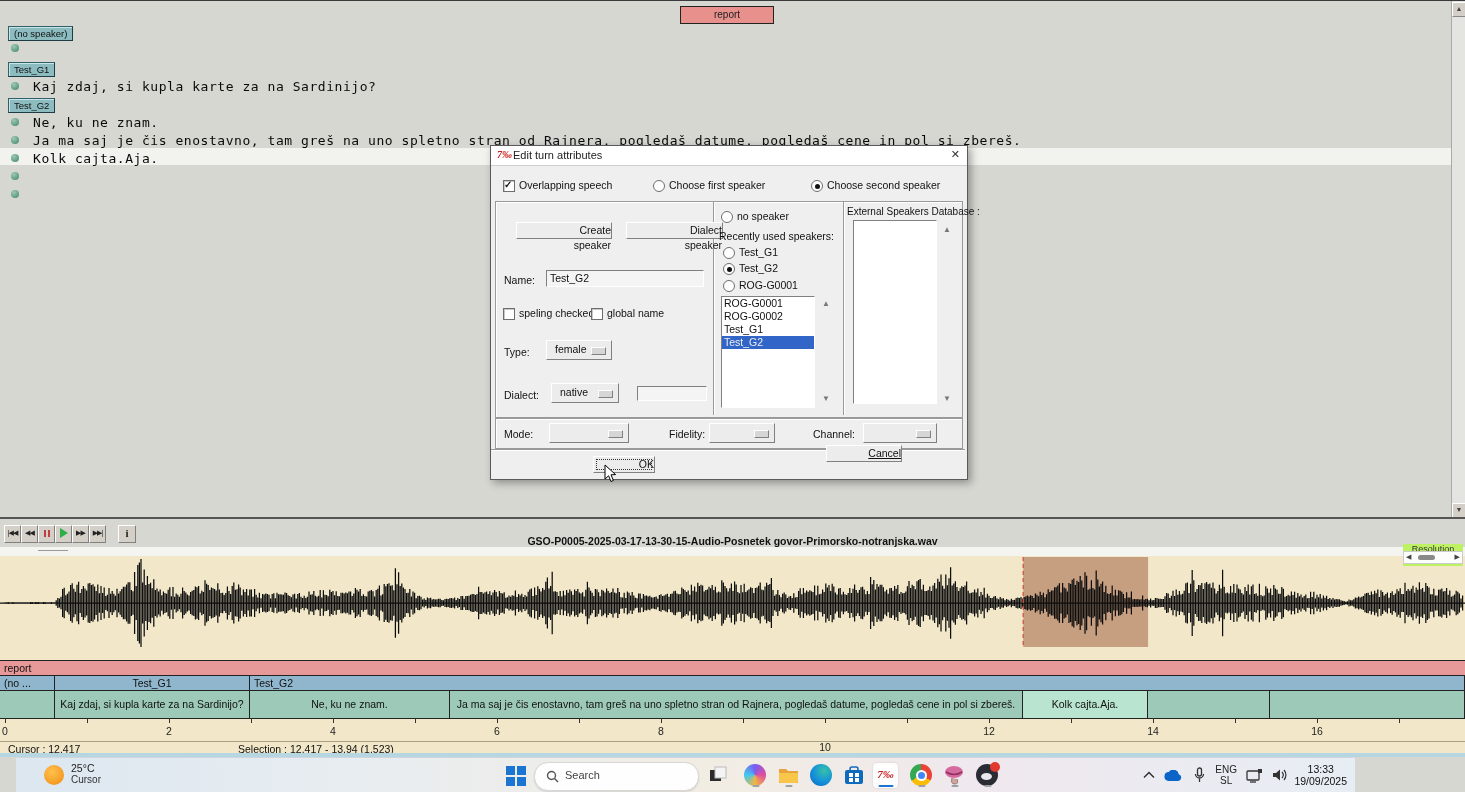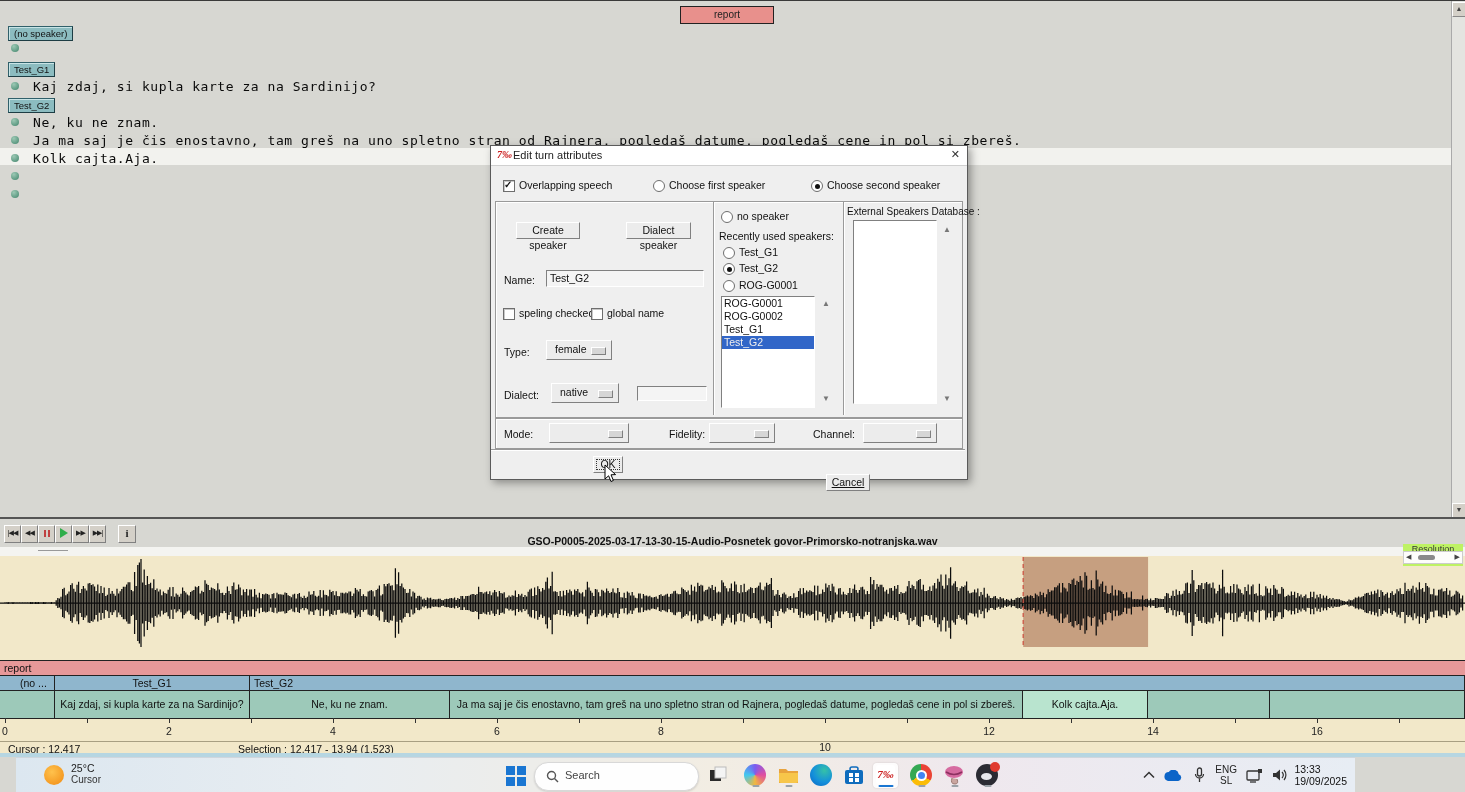--- a/index.html
+++ b/index.html
@@ -19,21 +19,21 @@
   #dlg{position:absolute;left:490px;top:145px;width:476px;height:333px;background:#efefef;border:1px solid #5a5a5a;box-shadow:3px 3px 8px rgba(0,0,0,.35);z-index:50;}
   #dlgTitle{position:absolute;left:0;top:0;width:100%;height:19px;background:#fff;border-bottom:1px solid #d0d0d0;}
   #dlgTitle .ttl{position:absolute;left:22px;top:3px;font-size:11px;color:#222;}
   #dlgIcon{position:absolute;left:6px;top:3px;font-family:"Liberation Serif",serif;font-style:italic;font-weight:bold;font-size:10px;color:#cc2222;}
   #dlgClose{position:absolute;right:7px;top:2px;font-size:11px;color:#333;cursor:default;}
   .chk{position:absolute;width:10px;height:10px;background:#fff;border:1px solid #6e6e6e;box-shadow:inset 1px 1px 0 #c8c8c8;}
   .chk.on::after{content:"✓";position:absolute;left:0px;top:-2px;font-size:10px;font-weight:bold;color:#111;}
   .rad{position:absolute;width:10px;height:10px;border-radius:50%;background:#fff;border:1px solid #6e6e6e;}
   .rad.on::after{content:"";position:absolute;left:2.5px;top:2.5px;width:5px;height:5px;border-radius:50%;background:#111;}
   .dlab{position:absolute;font-size:10.5px;color:#111;white-space:nowrap;}
-  .dbtn{position:absolute;background:#ececec;border:1px solid #808080;border-top-color:#fff;border-left-color:#fff;font-size:10.5px;text-align:center;color:#111;}
+  .dbtn{position:absolute;background:#ececec;border:1px solid #808080;border-top-color:#fff;border-left-color:#fff;font-size:10.5px;text-align:right;color:#111;padding-left:32px;}
   .groupbox{position:absolute;border:1px solid #9a9a9a;box-shadow:inset 1px 1px 0 #fff;}
   .vdiv{position:absolute;width:1px;background:#9a9a9a;box-shadow:1px 0 0 #fff;}
   .field{position:absolute;background:#f4f4f4;border:1px solid #808080;border-bottom-color:#fff;border-right-color:#fff;font-size:10.5px;color:#111;padding:1px 3px;}
   .ddown{position:absolute;background:#ececec;border:1px solid #808080;border-top-color:#fff;border-left-color:#fff;font-size:10.5px;color:#111;}
   .ddown .dtxt{position:absolute;left:8px;top:2px;}
   .ddown .ddbar{position:absolute;right:5px;top:6px;width:13px;height:6px;background:#d6d6d6;border:1px solid #808080;border-top-color:#fff;border-left-color:#fff;}
   #spkList{position:absolute;background:#fff;border:1px solid #808080;border-bottom-color:#fff;border-right-color:#fff;overflow:hidden;}
   .litem{font-size:10.5px;height:13px;line-height:13px;padding:0 2px;color:#111;white-space:nowrap;}
   .litem.sel{background:#3166c8;color:#eee;}
   .scArrow{position:absolute;font-size:8px;color:#777;}
@@ -68,21 +68,21 @@
   .tkicon{position:absolute;top:5px;width:25px;height:25px;}
   .runDash{position:absolute;bottom:1px;left:50%;transform:translateX(-50%);width:7px;height:2.5px;border-radius:2px;background:#9aa2a8;}
   #searchPill{position:absolute;left:518px;top:4px;width:163px;height:27px;border-radius:14px;background:#fefefe;border:1px solid #d8d8d8;box-shadow:0 1px 2px rgba(0,0,0,.12);}
   #searchPill span{position:absolute;left:30px;top:6px;font-size:11px;color:#444;}
   #weather{position:absolute;left:28px;top:4px;}
   #weather .sun{position:absolute;left:0;top:3px;width:20px;height:20px;border-radius:50%;background:radial-gradient(circle at 40% 35%,#ffc24d,#f08a12);}
   #weather .wt{position:absolute;left:27px;top:0;font-size:10.5px;color:#222;white-space:nowrap;}
   #weather .wc{position:absolute;left:27px;top:12px;font-size:10px;color:#333;white-space:nowrap;}
   #tray{position:absolute;right:0;top:0;height:35px;}
   .trayTxt{font-size:10px;color:#222;text-align:center;line-height:11px;margin-left:36px;}
-  #clock{position:absolute;right:8px;top:5px;text-align:left;font-size:10.5px;color:#111;line-height:12px;}
+  #clock{position:absolute;right:8px;top:5px;text-align:center;font-size:10.5px;color:#111;line-height:12px;}
   
   #tkTranscriber{background:rgba(255,255,255,.85);border-radius:4px;box-shadow:0 0 2px rgba(0,0,0,.15);}
   #tkTranscriber .logo{position:absolute;left:3px;top:2px;width:19px;height:19px;background:#fff;border-radius:3px;font-family:"Liberation Serif",serif;font-style:italic;font-weight:bold;font-size:11px;color:#cc2222;text-align:center;line-height:19px;}
   #tkTranscriber .runDash{width:15px;background:#1a76d2;}
 </style>
 </head>
 <body>
 
 <div id="screen">
 
@@ -188,21 +188,21 @@
     <div class="ddown" style="left:218px;top:277px;width:64px;height:18px;">
         <span class="ddbar"></span>
       </div>
     <div class="dlab" style="left:322px;top:282px;">Channel:</div>
     <div class="ddown" style="left:372px;top:277px;width:72px;height:18px;">
         <span class="ddbar"></span>
       </div>
 
     <div id="btnStrip"></div>
     <div class="dbtn" id="okBtn" style="left:102px;top:310px;width:28px;height:15px;line-height:15px;">OK</div>
-    <div class="dbtn" id="cancelBtn" style="left:335px;top:328px;width:42px;height:15px;line-height:15px;">Cancel</div>
+    <div class="dbtn" id="cancelBtn" style="left:335px;top:299px;width:42px;height:15px;line-height:15px;">Cancel</div>
   </div>
 
   <svg class="abs" style="left:604px;top:464px;z-index:60;" width="14" height="20" viewBox="0 0 14 20">
     <polygon points="1,1 1,15 4.6,11.8 7,17.5 9.4,16.4 7,10.8 11.6,10.6" fill="#fff" stroke="#000" stroke-width="1"></polygon>
   </svg>
 
   <div id="transport">
     <div class="tbtn" style="left:4px;">|◀◀</div>
     <div class="tbtn" style="left:21px;">◀◀</div>
     <div class="tbtn" style="left:38px;"><span class="pbar"></span><span class="pbar"></span></div>
@@ -231,21 +231,21 @@
         <rect x="1023.194" y="1" width="124.88599999999997" height="90" fill="#c69f80"></rect>
         <path d="M0 47 L1465 47 M5.0 46.2 L5.0 47.8 M6.6 46.2 L6.6 47.8 M8.2 46.1 L8.2 47.9 M9.8 46.2 L9.8 47.8 M11.4 46.2 L11.4 47.8 M13.0 46.0 L13.0 48.0 M14.6 46.2 L14.6 47.8 M16.2 46.2 L16.2 47.8 M17.8 46.2 L17.8 47.8 M19.4 46.2 L19.4 47.8 M21.0 46.2 L21.0 47.8 M22.6 46.2 L22.6 47.8 M24.2 46.2 L24.2 47.8 M25.8 46.2 L25.8 47.8 M27.4 46.2 L27.4 47.8 M29.0 46.2 L29.0 47.8 M30.6 46.1 L30.6 47.9 M32.2 46.0 L32.2 48.0 M33.8 46.2 L33.8 47.8 M35.4 46.1 L35.4 47.9 M37.0 46.0 L37.0 48.0 M38.6 46.0 L38.6 48.0 M40.2 46.2 L40.2 47.8 M41.8 46.2 L41.8 47.8 M43.4 46.1 L43.4 47.9 M45.0 46.1 L45.0 47.9 M46.6 46.2 L46.6 47.8 M48.2 46.2 L48.2 47.8 M49.8 46.2 L49.8 47.8 M51.4 46.0 L51.4 48.0 M53.0 46.2 L53.0 47.8 M54.6 46.2 L54.6 47.8 M56.2 44.2 L56.2 49.8 M57.8 42.1 L57.8 51.9 M59.4 42.5 L59.4 51.5 M61.0 40.8 L61.0 53.2 M62.6 33.0 L62.6 61.0 M64.2 31.8 L64.2 62.2 M65.8 39.3 L65.8 54.7 M67.4 37.8 L67.4 56.2 M69.0 35.5 L69.0 58.5 M70.6 28.9 L70.6 65.1 M72.2 27.2 L72.2 66.8 M73.8 32.7 L73.8 61.3 M75.4 35.8 L75.4 58.2 M77.0 28.8 L77.0 65.2 M78.6 25.8 L78.6 68.2 M80.2 37.1 L80.2 56.9 M81.8 32.9 L81.8 61.1 M83.4 30.1 L83.4 63.9 M85.0 32.4 L85.0 61.6 M86.6 34.6 L86.6 59.4 M88.2 27.5 L88.2 66.5 M89.8 27.0 L89.8 67.0 M91.4 29.1 L91.4 64.9 M93.0 28.3 L93.0 65.7 M94.6 30.4 L94.6 63.6 M96.2 35.1 L96.2 58.9 M97.8 28.6 L97.8 65.4 M99.4 37.2 L99.4 56.8 M101.0 30.0 L101.0 64.0 M102.6 37.1 L102.6 56.9 M104.2 31.6 L104.2 62.4 M105.8 39.9 L105.8 54.1 M107.4 38.7 L107.4 55.3 M109.0 31.9 L109.0 62.1 M110.6 37.8 L110.6 56.2 M112.2 34.9 L112.2 59.1 M113.8 37.8 L113.8 56.2 M115.4 39.8 L115.4 54.2 M117.0 32.7 L117.0 61.3 M118.6 37.4 L118.6 56.6 M120.2 35.3 L120.2 58.7 M121.8 33.0 L121.8 61.0 M123.4 30.8 L123.4 63.2 M125.0 30.8 L125.0 63.2 M126.6 28.5 L126.6 65.5 M128.2 26.3 L128.2 67.7 M129.8 26.2 L129.8 67.8 M131.4 33.9 L131.4 60.1 M133.0 35.2 L133.0 58.8 M134.6 16.1 L134.6 77.9 M136.2 30.1 L136.2 63.9 M137.8 9.1 L137.8 84.9 M139.4 6.6 L139.4 87.4 M141.0 3.0 L141.0 91.0 M142.6 26.4 L142.6 67.6 M144.2 13.4 L144.2 80.6 M145.8 29.0 L145.8 65.0 M147.4 19.9 L147.4 74.1 M149.0 27.9 L149.0 66.1 M150.6 26.7 L150.6 67.3 M152.2 32.3 L152.2 61.7 M153.8 23.2 L153.8 70.8 M155.4 34.0 L155.4 60.0 M157.0 32.6 L157.0 61.4 M158.6 35.4 L158.6 58.6 M160.2 33.4 L160.2 60.6 M161.8 39.3 L161.8 54.7 M163.4 35.4 L163.4 58.6 M165.0 36.9 L165.0 57.1 M166.6 37.8 L166.6 56.2 M168.2 33.8 L168.2 60.2 M169.8 31.3 L169.8 62.7 M171.4 40.2 L171.4 53.8 M173.0 30.9 L173.0 63.1 M174.6 40.8 L174.6 53.2 M176.2 37.5 L176.2 56.5 M177.8 38.7 L177.8 55.3 M179.4 40.8 L179.4 53.2 M181.0 37.8 L181.0 56.2 M182.6 31.5 L182.6 62.5 M184.2 35.0 L184.2 59.0 M185.8 36.5 L185.8 57.5 M187.4 38.4 L187.4 55.6 M189.0 39.4 L189.0 54.6 M190.6 36.1 L190.6 57.9 M192.2 34.7 L192.2 59.3 M193.8 34.1 L193.8 59.9 M195.4 30.4 L195.4 63.6 M197.0 31.3 L197.0 62.7 M198.6 30.1 L198.6 63.9 M200.2 37.5 L200.2 56.5 M201.8 34.7 L201.8 59.3 M203.4 36.1 L203.4 57.9 M205.0 24.3 L205.0 69.7 M206.6 27.7 L206.6 66.3 M208.2 29.1 L208.2 64.9 M209.8 34.0 L209.8 60.0 M211.4 31.4 L211.4 62.6 M213.0 32.2 L213.0 61.8 M214.6 33.1 L214.6 60.9 M216.2 34.5 L216.2 59.5 M217.8 27.2 L217.8 66.8 M219.4 33.4 L219.4 60.6 M221.0 36.9 L221.0 57.1 M222.6 36.8 L222.6 57.2 M224.2 39.0 L224.2 55.0 M225.8 37.1 L225.8 56.9 M227.4 30.5 L227.4 63.5 M229.0 35.0 L229.0 59.0 M230.6 38.1 L230.6 55.9 M232.2 30.1 L232.2 63.9 M233.8 26.6 L233.8 67.4 M235.4 33.8 L235.4 60.2 M237.0 33.3 L237.0 60.7 M238.6 28.5 L238.6 65.5 M240.2 31.5 L240.2 62.5 M241.8 39.2 L241.8 54.8 M243.4 33.6 L243.4 60.4 M245.0 36.1 L245.0 57.9 M246.6 32.9 L246.6 61.1 M248.2 39.4 L248.2 54.6 M249.8 33.4 L249.8 60.6 M251.4 33.4 L251.4 60.6 M253.0 40.7 L253.0 53.3 M254.6 32.9 L254.6 61.1 M256.2 38.8 L256.2 55.2 M257.8 41.4 L257.8 52.6 M259.4 36.8 L259.4 57.2 M261.0 42.2 L261.0 51.8 M262.6 38.0 L262.6 56.0 M264.2 38.6 L264.2 55.4 M265.8 37.6 L265.8 56.4 M267.4 38.1 L267.4 55.9 M269.0 38.8 L269.0 55.2 M270.6 42.6 L270.6 51.4 M272.2 38.1 L272.2 55.9 M273.8 37.3 L273.8 56.7 M275.4 42.3 L275.4 51.7 M277.0 36.7 L277.0 57.3 M278.6 38.2 L278.6 55.8 M280.2 38.3 L280.2 55.7 M281.8 38.4 L281.8 55.6 M283.4 38.8 L283.4 55.2 M285.0 36.5 L285.0 57.5 M286.6 37.0 L286.6 57.0 M288.2 39.2 L288.2 54.8 M289.8 39.9 L289.8 54.1 M291.4 41.2 L291.4 52.8 M293.0 38.4 L293.0 55.6 M294.6 37.7 L294.6 56.3 M296.2 42.6 L296.2 51.4 M297.8 38.1 L297.8 55.9 M299.4 37.1 L299.4 56.9 M301.0 40.7 L301.0 53.3 M302.6 41.9 L302.6 52.1 M304.2 39.8 L304.2 54.2 M305.8 41.9 L305.8 52.1 M307.4 40.7 L307.4 53.3 M309.0 35.5 L309.0 58.5 M310.6 38.7 L310.6 55.3 M312.2 38.2 L312.2 55.8 M313.8 34.9 L313.8 59.1 M315.4 39.8 L315.4 54.2 M317.0 40.8 L317.0 53.2 M318.6 39.8 L318.6 54.2 M320.2 34.0 L320.2 60.0 M321.8 41.5 L321.8 52.5 M323.4 34.2 L323.4 59.8 M325.0 38.7 L325.0 55.3 M326.6 39.1 L326.6 54.9 M328.2 40.3 L328.2 53.7 M329.8 33.8 L329.8 60.2 M331.4 36.1 L331.4 57.9 M333.0 35.1 L333.0 58.9 M334.6 39.3 L334.6 54.7 M336.2 35.2 L336.2 58.8 M337.8 40.0 L337.8 54.0 M339.4 40.3 L339.4 53.7 M341.0 36.8 L341.0 57.2 M342.6 36.8 L342.6 57.2 M344.2 37.5 L344.2 56.5 M345.8 36.4 L345.8 57.6 M347.4 37.2 L347.4 56.8 M349.0 35.6 L349.0 58.4 M350.6 35.6 L350.6 58.4 M352.2 39.9 L352.2 54.1 M353.8 37.4 L353.8 56.6 M355.4 32.0 L355.4 62.0 M357.0 33.7 L357.0 60.3 M358.6 35.6 L358.6 58.4 M360.2 33.1 L360.2 60.9 M361.8 39.9 L361.8 54.1 M363.4 38.2 L363.4 55.8 M365.0 40.0 L365.0 54.0 M366.6 40.5 L366.6 53.5 M368.2 35.5 L368.2 58.5 M369.8 34.8 L369.8 59.2 M371.4 33.9 L371.4 60.1 M373.0 35.3 L373.0 58.7 M374.6 40.5 L374.6 53.5 M376.2 34.1 L376.2 59.9 M377.8 32.8 L377.8 61.2 M379.4 29.6 L379.4 64.4 M381.0 39.4 L381.0 54.6 M382.6 38.3 L382.6 55.7 M384.2 27.9 L384.2 66.1 M385.8 30.3 L385.8 63.7 M387.4 28.1 L387.4 65.9 M389.0 27.3 L389.0 66.7 M390.6 29.8 L390.6 64.2 M392.2 29.2 L392.2 64.8 M393.8 34.2 L393.8 59.8 M395.4 12.3 L395.4 81.7 M397.0 28.2 L397.0 65.8 M398.6 16.3 L398.6 77.7 M400.2 29.9 L400.2 64.1 M401.8 27.6 L401.8 66.4 M403.4 31.5 L403.4 62.5 M405.0 32.9 L405.0 61.1 M406.6 37.1 L406.6 56.9 M408.2 36.8 L408.2 57.2 M409.8 32.9 L409.8 61.1 M411.4 40.4 L411.4 53.6 M413.0 35.5 L413.0 58.5 M414.6 36.8 L414.6 57.2 M416.2 42.3 L416.2 51.7 M417.8 40.1 L417.8 53.9 M419.4 39.8 L419.4 54.2 M421.0 40.8 L421.0 53.2 M422.6 43.6 L422.6 50.4 M424.2 42.6 L424.2 51.4 M425.8 43.9 L425.8 50.1 M427.4 41.6 L427.4 52.4 M429.0 42.3 L429.0 51.7 M430.6 41.8 L430.6 52.2 M432.2 43.4 L432.2 50.6 M433.8 43.1 L433.8 50.9 M435.4 43.6 L435.4 50.4 M437.0 43.3 L437.0 50.7 M438.6 42.8 L438.6 51.2 M440.2 42.7 L440.2 51.3 M441.8 44.0 L441.8 50.0 M443.4 44.3 L443.4 49.7 M445.0 43.0 L445.0 51.0 M446.6 42.8 L446.6 51.2 M448.2 43.1 L448.2 50.9 M449.8 42.2 L449.8 51.8 M451.4 41.9 L451.4 52.1 M453.0 42.4 L453.0 51.6 M454.6 41.5 L454.6 52.5 M456.2 44.1 L456.2 49.9 M457.8 42.1 L457.8 51.9 M459.4 43.1 L459.4 50.9 M461.0 40.0 L461.0 54.0 M462.6 40.0 L462.6 54.0 M464.2 42.8 L464.2 51.2 M465.8 40.0 L465.8 54.0 M467.4 40.1 L467.4 53.9 M469.0 39.7 L469.0 54.3 M470.6 38.7 L470.6 55.3 M472.2 38.1 L472.2 55.9 M473.8 37.9 L473.8 56.1 M475.4 39.0 L475.4 55.0 M477.0 38.0 L477.0 56.0 M478.6 30.7 L478.6 63.3 M480.2 36.1 L480.2 57.9 M481.8 35.9 L481.8 58.1 M483.4 37.4 L483.4 56.6 M485.0 36.2 L485.0 57.8 M486.6 35.6 L486.6 58.4 M488.2 38.0 L488.2 56.0 M489.8 35.2 L489.8 58.8 M491.4 39.3 L491.4 54.7 M493.0 36.4 L493.0 57.6 M494.6 34.1 L494.6 59.9 M496.2 36.0 L496.2 58.0 M497.8 40.5 L497.8 53.5 M499.4 35.0 L499.4 59.0 M501.0 37.1 L501.0 56.9 M502.6 37.4 L502.6 56.6 M504.2 36.2 L504.2 57.8 M505.8 41.7 L505.8 52.3 M507.4 41.3 L507.4 52.7 M509.0 39.5 L509.0 54.5 M510.6 40.7 L510.6 53.3 M512.2 39.2 L512.2 54.8 M513.8 39.7 L513.8 54.3 M515.4 34.6 L515.4 59.4 M517.0 40.9 L517.0 53.1 M518.6 38.1 L518.6 55.9 M520.2 39.5 L520.2 54.5 M521.8 37.8 L521.8 56.2 M523.4 41.0 L523.4 53.0 M525.0 38.9 L525.0 55.1 M526.6 40.6 L526.6 53.4 M528.2 35.7 L528.2 58.3 M529.8 33.4 L529.8 60.6 M531.4 32.4 L531.4 61.6 M533.0 39.9 L533.0 54.1 M534.6 31.5 L534.6 62.5 M536.2 38.9 L536.2 55.1 M537.8 30.3 L537.8 63.7 M539.4 33.0 L539.4 61.0 M541.0 35.6 L541.0 58.4 M542.6 32.1 L542.6 61.9 M544.2 33.7 L544.2 60.3 M545.8 25.7 L545.8 68.3 M547.4 21.4 L547.4 72.6 M549.0 32.5 L549.0 61.5 M550.6 30.1 L550.6 63.9 M552.2 15.7 L552.2 78.3 M553.8 35.5 L553.8 58.5 M555.4 35.2 L555.4 58.8 M557.0 35.9 L557.0 58.1 M558.6 40.1 L558.6 53.9 M560.2 35.0 L560.2 59.0 M561.8 40.5 L561.8 53.5 M563.4 34.7 L563.4 59.3 M565.0 39.3 L565.0 54.7 M566.6 34.0 L566.6 60.0 M568.2 36.7 L568.2 57.3 M569.8 33.4 L569.8 60.6 M571.4 35.3 L571.4 58.7 M573.0 38.7 L573.0 55.3 M574.6 33.4 L574.6 60.6 M576.2 34.9 L576.2 59.1 M577.8 33.0 L577.8 61.0 M579.4 36.6 L579.4 57.4 M581.0 37.5 L581.0 56.5 M582.6 36.3 L582.6 57.7 M584.2 40.6 L584.2 53.4 M585.8 33.7 L585.8 60.3 M587.4 25.8 L587.4 68.2 M589.0 31.6 L589.0 62.4 M590.6 34.7 L590.6 59.3 M592.2 36.8 L592.2 57.2 M593.8 40.1 L593.8 53.9 M595.4 32.9 L595.4 61.1 M597.0 33.5 L597.0 60.5 M598.6 36.3 L598.6 57.7 M600.2 40.2 L600.2 53.8 M601.8 33.8 L601.8 60.2 M603.4 34.8 L603.4 59.2 M605.0 36.4 L605.0 57.6 M606.6 32.4 L606.6 61.6 M608.2 34.9 L608.2 59.1 M609.8 37.0 L609.8 57.0 M611.4 35.9 L611.4 58.1 M613.0 32.6 L613.0 61.4 M614.6 36.4 L614.6 57.6 M616.2 37.2 L616.2 56.8 M617.8 32.0 L617.8 62.0 M619.4 35.9 L619.4 58.1 M621.0 41.2 L621.0 52.8 M622.6 41.5 L622.6 52.5 M624.2 36.7 L624.2 57.3 M625.8 41.9 L625.8 52.1 M627.4 35.4 L627.4 58.6 M629.0 36.7 L629.0 57.3 M630.6 39.4 L630.6 54.6 M632.2 36.1 L632.2 57.9 M633.8 39.5 L633.8 54.5 M635.4 41.7 L635.4 52.3 M637.0 42.3 L637.0 51.7 M638.6 37.5 L638.6 56.5 M640.2 37.4 L640.2 56.6 M641.8 42.5 L641.8 51.5 M643.4 38.1 L643.4 55.9 M645.0 39.8 L645.0 54.2 M646.6 39.5 L646.6 54.5 M648.2 40.5 L648.2 53.5 M649.8 39.7 L649.8 54.3 M651.4 41.2 L651.4 52.8 M653.0 41.5 L653.0 52.5 M654.6 40.9 L654.6 53.1 M656.2 40.6 L656.2 53.4 M657.8 42.7 L657.8 51.3 M659.4 38.9 L659.4 55.1 M661.0 38.2 L661.0 55.8 M662.6 40.1 L662.6 53.9 M664.2 39.4 L664.2 54.6 M665.8 38.4 L665.8 55.6 M667.4 37.8 L667.4 56.2 M669.0 40.7 L669.0 53.3 M670.6 37.9 L670.6 56.1 M672.2 37.5 L672.2 56.5 M673.8 35.3 L673.8 58.7 M675.4 34.7 L675.4 59.3 M677.0 37.4 L677.0 56.6 M678.6 38.3 L678.6 55.7 M680.2 38.1 L680.2 55.9 M681.8 31.5 L681.8 62.5 M683.4 33.0 L683.4 61.0 M685.0 34.3 L685.0 59.7 M686.6 35.9 L686.6 58.1 M688.2 34.6 L688.2 59.4 M689.8 38.7 L689.8 55.3 M691.4 28.7 L691.4 65.3 M693.0 34.8 L693.0 59.2 M694.6 30.4 L694.6 63.6 M696.2 35.8 L696.2 58.2 M697.8 26.7 L697.8 67.3 M699.4 30.1 L699.4 63.9 M701.0 28.7 L701.0 65.3 M702.6 29.6 L702.6 64.4 M704.2 35.6 L704.2 58.4 M705.8 34.0 L705.8 60.0 M707.4 33.5 L707.4 60.5 M709.0 30.7 L709.0 63.3 M710.6 32.3 L710.6 61.7 M712.2 29.1 L712.2 64.9 M713.8 34.1 L713.8 59.9 M715.4 30.8 L715.4 63.2 M717.0 36.6 L717.0 57.4 M718.6 35.5 L718.6 58.5 M720.2 36.3 L720.2 57.7 M721.8 24.3 L721.8 69.7 M723.4 26.4 L723.4 67.6 M725.0 30.0 L725.0 64.0 M726.6 32.2 L726.6 61.8 M728.2 35.6 L728.2 58.4 M729.8 32.3 L729.8 61.7 M731.4 27.5 L731.4 66.5 M733.0 35.1 L733.0 58.9 M734.6 25.6 L734.6 68.4 M736.2 28.5 L736.2 65.5 M737.8 35.9 L737.8 58.1 M739.4 37.2 L739.4 56.8 M741.0 29.0 L741.0 65.0 M742.6 36.3 L742.6 57.7 M744.2 27.7 L744.2 66.3 M745.8 36.1 L745.8 57.9 M747.4 34.5 L747.4 59.5 M749.0 33.3 L749.0 60.7 M750.6 31.2 L750.6 62.8 M752.2 31.9 L752.2 62.1 M753.8 37.0 L753.8 57.0 M755.4 32.0 L755.4 62.0 M757.0 31.4 L757.0 62.6 M758.6 29.7 L758.6 64.3 M760.2 26.4 L760.2 67.6 M761.8 33.4 L761.8 60.6 M763.4 34.2 L763.4 59.8 M765.0 30.6 L765.0 63.4 M766.6 26.7 L766.6 67.3 M768.2 29.1 L768.2 64.9 M769.8 28.1 L769.8 65.9 M771.4 22.0 L771.4 72.0 M773.0 34.1 L773.0 59.9 M774.6 39.7 L774.6 54.3 M776.2 38.2 L776.2 55.8 M777.8 34.0 L777.8 60.0 M779.4 39.1 L779.4 54.9 M781.0 41.3 L781.0 52.7 M782.6 37.8 L782.6 56.2 M784.2 36.6 L784.2 57.4 M785.8 38.5 L785.8 55.5 M787.4 41.9 L787.4 52.1 M789.0 40.5 L789.0 53.5 M790.6 39.9 L790.6 54.1 M792.2 41.9 L792.2 52.1 M793.8 37.3 L793.8 56.7 M795.4 41.5 L795.4 52.5 M797.0 40.9 L797.0 53.1 M798.6 34.9 L798.6 59.1 M800.2 32.3 L800.2 61.7 M801.8 38.2 L801.8 55.8 M803.4 32.1 L803.4 61.9 M805.0 36.8 L805.0 57.2 M806.6 34.4 L806.6 59.6 M808.2 35.8 L808.2 58.2 M809.8 34.2 L809.8 59.8 M811.4 35.3 L811.4 58.7 M813.0 36.0 L813.0 58.0 M814.6 29.6 L814.6 64.4 M816.2 39.3 L816.2 54.7 M817.8 29.8 L817.8 64.2 M819.4 38.2 L819.4 55.8 M821.0 37.7 L821.0 56.3 M822.6 33.6 L822.6 60.4 M824.2 36.1 L824.2 57.9 M825.8 27.6 L825.8 66.4 M827.4 31.5 L827.4 62.5 M829.0 29.0 L829.0 65.0 M830.6 35.0 L830.6 59.0 M832.2 27.8 L832.2 66.2 M833.8 30.4 L833.8 63.6 M835.4 36.5 L835.4 57.5 M837.0 38.6 L837.0 55.4 M838.6 32.6 L838.6 61.4 M840.2 32.1 L840.2 61.9 M841.8 38.5 L841.8 55.5 M843.4 35.8 L843.4 58.2 M845.0 38.2 L845.0 55.8 M846.6 39.0 L846.6 55.0 M848.2 37.1 L848.2 56.9 M849.8 32.0 L849.8 62.0 M851.4 36.9 L851.4 57.1 M853.0 32.7 L853.0 61.3 M854.6 28.6 L854.6 65.4 M856.2 34.0 L856.2 60.0 M857.8 36.8 L857.8 57.2 M859.4 33.9 L859.4 60.1 M861.0 31.3 L861.0 62.7 M862.6 30.8 L862.6 63.2 M864.2 33.6 L864.2 60.4 M865.8 38.2 L865.8 55.8 M867.4 35.1 L867.4 58.9 M869.0 37.9 L869.0 56.1 M870.6 21.0 L870.6 73.0 M872.2 28.2 L872.2 65.8 M873.8 24.0 L873.8 70.0 M875.4 33.5 L875.4 60.5 M877.0 28.0 L877.0 66.0 M878.6 30.8 L878.6 63.2 M880.2 28.7 L880.2 65.3 M881.8 28.7 L881.8 65.3 M883.4 31.2 L883.4 62.8 M885.0 35.5 L885.0 58.5 M886.6 33.8 L886.6 60.2 M888.2 37.7 L888.2 56.3 M889.8 32.3 L889.8 61.7 M891.4 32.1 L891.4 61.9 M893.0 34.7 L893.0 59.3 M894.6 30.0 L894.6 64.0 M896.2 32.7 L896.2 61.3 M897.8 28.9 L897.8 65.1 M899.4 37.9 L899.4 56.1 M901.0 35.9 L901.0 58.1 M902.6 37.2 L902.6 56.8 M904.2 36.9 L904.2 57.1 M905.8 35.4 L905.8 58.6 M907.4 30.2 L907.4 63.8 M909.0 25.1 L909.0 68.9 M910.6 31.9 L910.6 62.1 M912.2 28.7 L912.2 65.3 M913.8 30.1 L913.8 63.9 M915.4 33.2 L915.4 60.8 M917.0 25.2 L917.0 68.8 M918.6 23.9 L918.6 70.1 M920.2 22.9 L920.2 71.1 M921.8 33.6 L921.8 60.4 M923.4 28.7 L923.4 65.3 M925.0 35.1 L925.0 58.9 M926.6 35.1 L926.6 58.9 M928.2 34.0 L928.2 60.0 M929.8 30.6 L929.8 63.4 M931.4 34.9 L931.4 59.1 M933.0 29.4 L933.0 64.6 M934.6 26.9 L934.6 67.1 M936.2 32.4 L936.2 61.6 M937.8 22.7 L937.8 71.3 M939.4 25.7 L939.4 68.3 M941.0 18.6 L941.0 75.4 M942.6 29.7 L942.6 64.3 M944.2 32.8 L944.2 61.2 M945.8 18.5 L945.8 75.5 M947.4 29.3 L947.4 64.7 M949.0 22.2 L949.0 71.8 M950.6 11.2 L950.6 82.8 M952.2 29.6 L952.2 64.4 M953.8 27.5 L953.8 66.5 M955.4 25.2 L955.4 68.8 M957.0 31.1 L957.0 62.9 M958.6 34.9 L958.6 59.1 M960.2 32.3 L960.2 61.7 M961.8 30.3 L961.8 63.7 M963.4 31.0 L963.4 63.0 M965.0 29.6 L965.0 64.4 M966.6 25.5 L966.6 68.5 M968.2 34.7 L968.2 59.3 M969.8 37.2 L969.8 56.8 M971.4 36.7 L971.4 57.3 M973.0 36.2 L973.0 57.8 M974.6 33.5 L974.6 60.5 M976.2 36.4 L976.2 57.6 M977.8 32.4 L977.8 61.6 M979.4 40.3 L979.4 53.7 M981.0 36.0 L981.0 58.0 M982.6 38.7 L982.6 55.3 M984.2 31.7 L984.2 62.3 M985.8 41.6 L985.8 52.4 M987.4 37.8 L987.4 56.2 M989.0 39.8 L989.0 54.2 M990.6 42.0 L990.6 52.0 M992.2 41.9 L992.2 52.1 M993.8 40.6 L993.8 53.4 M995.4 40.1 L995.4 53.9 M997.0 42.2 L997.0 51.8 M998.6 43.3 L998.6 50.7 M1000.2 41.1 L1000.2 52.9 M1001.8 42.4 L1001.8 51.6 M1003.4 42.2 L1003.4 51.8 M1005.0 44.2 L1005.0 49.8 M1006.6 43.1 L1006.6 50.9 M1008.2 43.8 L1008.2 50.2 M1009.8 44.8 L1009.8 49.2 M1011.4 42.8 L1011.4 51.2 M1013.0 44.0 L1013.0 50.0 M1014.6 43.7 L1014.6 50.3 M1016.2 42.0 L1016.2 52.0 M1017.8 41.5 L1017.8 52.5 M1019.4 41.9 L1019.4 52.1 M1021.0 41.0 L1021.0 53.0 M1022.6 42.6 L1022.6 51.4 M1024.2 41.1 L1024.2 52.9 M1025.8 40.4 L1025.8 53.6 M1027.4 39.5 L1027.4 54.5 M1029.0 40.4 L1029.0 53.6 M1030.6 39.3 L1030.6 54.7 M1032.2 40.1 L1032.2 53.9 M1033.8 42.1 L1033.8 51.9 M1035.4 37.6 L1035.4 56.4 M1037.0 38.7 L1037.0 55.3 M1038.6 40.3 L1038.6 53.7 M1040.2 35.7 L1040.2 58.3 M1041.8 39.1 L1041.8 54.9 M1043.4 36.7 L1043.4 57.3 M1045.0 41.3 L1045.0 52.7 M1046.6 38.3 L1046.6 55.7 M1048.2 33.2 L1048.2 60.8 M1049.8 36.1 L1049.8 57.9 M1051.4 34.6 L1051.4 59.4 M1053.0 34.5 L1053.0 59.5 M1054.6 31.2 L1054.6 62.8 M1056.2 31.3 L1056.2 62.7 M1057.8 29.5 L1057.8 64.5 M1059.4 27.2 L1059.4 66.8 M1061.0 36.5 L1061.0 57.5 M1062.6 27.1 L1062.6 66.9 M1064.2 31.4 L1064.2 62.6 M1065.8 32.5 L1065.8 61.5 M1067.4 35.5 L1067.4 58.5 M1069.0 27.1 L1069.0 66.9 M1070.6 27.9 L1070.6 66.1 M1072.2 23.8 L1072.2 70.2 M1073.8 22.4 L1073.8 71.6 M1075.4 29.1 L1075.4 64.9 M1077.0 24.8 L1077.0 69.2 M1078.6 25.9 L1078.6 68.1 M1080.2 19.9 L1080.2 74.1 M1081.8 24.5 L1081.8 69.5 M1083.4 31.5 L1083.4 62.5 M1085.0 16.2 L1085.0 77.8 M1086.6 19.8 L1086.6 74.2 M1088.2 33.7 L1088.2 60.3 M1089.8 32.7 L1089.8 61.3 M1091.4 24.2 L1091.4 69.8 M1093.0 32.0 L1093.0 62.0 M1094.6 33.4 L1094.6 60.6 M1096.2 14.4 L1096.2 79.6 M1097.8 23.6 L1097.8 70.4 M1099.4 30.4 L1099.4 63.6 M1101.0 27.8 L1101.0 66.2 M1102.6 25.4 L1102.6 68.6 M1104.2 35.9 L1104.2 58.1 M1105.8 29.8 L1105.8 64.2 M1107.4 37.5 L1107.4 56.5 M1109.0 37.9 L1109.0 56.1 M1110.6 36.9 L1110.6 57.1 M1112.2 29.6 L1112.2 64.4 M1113.8 39.6 L1113.8 54.4 M1115.4 33.8 L1115.4 60.2 M1117.0 39.6 L1117.0 54.4 M1118.6 34.2 L1118.6 59.8 M1120.2 34.7 L1120.2 59.3 M1121.8 35.8 L1121.8 58.2 M1123.4 38.0 L1123.4 56.0 M1125.0 42.2 L1125.0 51.8 M1126.6 36.3 L1126.6 57.7 M1128.2 41.5 L1128.2 52.5 M1129.8 41.5 L1129.8 52.5 M1131.4 35.5 L1131.4 58.5 M1133.0 43.3 L1133.0 50.7 M1134.6 43.0 L1134.6 51.0 M1136.2 43.3 L1136.2 50.7 M1137.8 42.9 L1137.8 51.1 M1139.4 43.6 L1139.4 50.4 M1141.0 43.3 L1141.0 50.7 M1142.6 39.4 L1142.6 54.6 M1144.2 43.7 L1144.2 50.3 M1145.8 43.1 L1145.8 50.9 M1147.4 42.8 L1147.4 51.2 M1149.0 44.2 L1149.0 49.8 M1150.6 42.4 L1150.6 51.6 M1152.2 44.3 L1152.2 49.7 M1153.8 44.1 L1153.8 49.9 M1155.4 41.9 L1155.4 52.1 M1157.0 42.0 L1157.0 52.0 M1158.6 42.7 L1158.6 51.3 M1160.2 42.7 L1160.2 51.3 M1161.8 43.0 L1161.8 51.0 M1163.4 42.9 L1163.4 51.1 M1165.0 40.3 L1165.0 53.7 M1166.6 37.0 L1166.6 57.0 M1168.2 37.6 L1168.2 56.4 M1169.8 41.9 L1169.8 52.1 M1171.4 39.7 L1171.4 54.3 M1173.0 34.7 L1173.0 59.3 M1174.6 39.9 L1174.6 54.1 M1176.2 33.4 L1176.2 60.6 M1177.8 38.7 L1177.8 55.3 M1179.4 35.0 L1179.4 59.0 M1181.0 38.5 L1181.0 55.5 M1182.6 37.7 L1182.6 56.3 M1184.2 34.7 L1184.2 59.3 M1185.8 27.2 L1185.8 66.8 M1187.4 26.4 L1187.4 67.6 M1189.0 36.9 L1189.0 57.1 M1190.6 27.7 L1190.6 66.3 M1192.2 13.9 L1192.2 80.1 M1193.8 24.2 L1193.8 69.8 M1195.4 36.0 L1195.4 58.0 M1197.0 33.0 L1197.0 61.0 M1198.6 29.1 L1198.6 64.9 M1200.2 29.2 L1200.2 64.8 M1201.8 27.0 L1201.8 67.0 M1203.4 32.9 L1203.4 61.1 M1205.0 27.2 L1205.0 66.8 M1206.6 26.0 L1206.6 68.0 M1208.2 28.3 L1208.2 65.7 M1209.8 27.5 L1209.8 66.5 M1211.4 31.8 L1211.4 62.2 M1213.0 26.5 L1213.0 67.5 M1214.6 32.4 L1214.6 61.6 M1216.2 37.6 L1216.2 56.4 M1217.8 35.0 L1217.8 59.0 M1219.4 28.8 L1219.4 65.2 M1221.0 32.4 L1221.0 61.6 M1222.6 13.8 L1222.6 80.2 M1224.2 30.7 L1224.2 63.3 M1225.8 37.2 L1225.8 56.8 M1227.4 36.5 L1227.4 57.5 M1229.0 37.6 L1229.0 56.4 M1230.6 30.0 L1230.6 64.0 M1232.2 36.4 L1232.2 57.6 M1233.8 27.9 L1233.8 66.1 M1235.4 37.0 L1235.4 57.0 M1237.0 28.6 L1237.0 65.4 M1238.6 32.6 L1238.6 61.4 M1240.2 33.6 L1240.2 60.4 M1241.8 37.1 L1241.8 56.9 M1243.4 38.6 L1243.4 55.4 M1245.0 31.1 L1245.0 62.9 M1246.6 35.0 L1246.6 59.0 M1248.2 28.4 L1248.2 65.6 M1249.8 38.6 L1249.8 55.4 M1251.4 30.3 L1251.4 63.7 M1253.0 28.4 L1253.0 65.6 M1254.6 37.9 L1254.6 56.1 M1256.2 37.2 L1256.2 56.8 M1257.8 39.7 L1257.8 54.3 M1259.4 27.7 L1259.4 66.3 M1261.0 38.9 L1261.0 55.1 M1262.6 40.3 L1262.6 53.7 M1264.2 39.5 L1264.2 54.5 M1265.8 30.3 L1265.8 63.7 M1267.4 32.5 L1267.4 61.5 M1269.0 36.8 L1269.0 57.2 M1270.6 32.4 L1270.6 61.6 M1272.2 39.1 L1272.2 54.9 M1273.8 29.0 L1273.8 65.0 M1275.4 32.6 L1275.4 61.4 M1277.0 33.8 L1277.0 60.2 M1278.6 37.8 L1278.6 56.2 M1280.2 37.8 L1280.2 56.2 M1281.8 31.1 L1281.8 62.9 M1283.4 32.8 L1283.4 61.2 M1285.0 40.8 L1285.0 53.2 M1286.6 39.9 L1286.6 54.1 M1288.2 38.7 L1288.2 55.3 M1289.8 39.7 L1289.8 54.3 M1291.4 35.6 L1291.4 58.4 M1293.0 39.1 L1293.0 54.9 M1294.6 35.7 L1294.6 58.3 M1296.2 41.7 L1296.2 52.3 M1297.8 37.0 L1297.8 57.0 M1299.4 40.2 L1299.4 53.8 M1301.0 38.4 L1301.0 55.6 M1302.6 41.6 L1302.6 52.4 M1304.2 40.1 L1304.2 53.9 M1305.8 38.5 L1305.8 55.5 M1307.4 42.3 L1307.4 51.7 M1309.0 42.0 L1309.0 52.0 M1310.6 35.8 L1310.6 58.2 M1312.2 41.1 L1312.2 52.9 M1313.8 35.7 L1313.8 58.3 M1315.4 42.4 L1315.4 51.6 M1317.0 38.8 L1317.0 55.2 M1318.6 41.2 L1318.6 52.8 M1320.2 37.9 L1320.2 56.1 M1321.8 42.4 L1321.8 51.6 M1323.4 39.4 L1323.4 54.6 M1325.0 41.7 L1325.0 52.3 M1326.6 39.7 L1326.6 54.3 M1328.2 43.1 L1328.2 50.9 M1329.8 41.9 L1329.8 52.1 M1331.4 43.4 L1331.4 50.6 M1333.0 41.9 L1333.0 52.1 M1334.6 43.6 L1334.6 50.4 M1336.2 42.9 L1336.2 51.1 M1337.8 43.3 L1337.8 50.7 M1339.4 43.2 L1339.4 50.8 M1341.0 44.3 L1341.0 49.7 M1342.6 44.7 L1342.6 49.3 M1344.2 44.9 L1344.2 49.1 M1345.8 45.8 L1345.8 48.2 M1347.4 45.2 L1347.4 48.8 M1349.0 43.5 L1349.0 50.5 M1350.6 44.2 L1350.6 49.8 M1352.2 44.3 L1352.2 49.7 M1353.8 43.3 L1353.8 50.7 M1355.4 41.4 L1355.4 52.6 M1357.0 41.7 L1357.0 52.3 M1358.6 40.4 L1358.6 53.6 M1360.2 41.6 L1360.2 52.4 M1361.8 40.8 L1361.8 53.2 M1363.4 40.1 L1363.4 53.9 M1365.0 37.8 L1365.0 56.2 M1366.6 36.9 L1366.6 57.1 M1368.2 36.8 L1368.2 57.2 M1369.8 38.9 L1369.8 55.1 M1371.4 35.6 L1371.4 58.4 M1373.0 38.2 L1373.0 55.8 M1374.6 34.7 L1374.6 59.3 M1376.2 37.3 L1376.2 56.7 M1377.8 33.5 L1377.8 60.5 M1379.4 41.0 L1379.4 53.0 M1381.0 34.3 L1381.0 59.7 M1382.6 36.0 L1382.6 58.0 M1384.2 39.4 L1384.2 54.6 M1385.8 37.9 L1385.8 56.1 M1387.4 36.4 L1387.4 57.6 M1389.0 41.7 L1389.0 52.3 M1390.6 37.0 L1390.6 57.0 M1392.2 35.3 L1392.2 58.7 M1393.8 39.1 L1393.8 54.9 M1395.4 37.6 L1395.4 56.4 M1397.0 33.3 L1397.0 60.7 M1398.6 35.2 L1398.6 58.8 M1400.2 32.2 L1400.2 61.8 M1401.8 38.1 L1401.8 55.9 M1403.4 37.9 L1403.4 56.1 M1405.0 26.7 L1405.0 67.3 M1406.6 35.0 L1406.6 59.0 M1408.2 33.0 L1408.2 61.0 M1409.8 34.7 L1409.8 59.3 M1411.4 32.8 L1411.4 61.2 M1413.0 29.8 L1413.0 64.2 M1414.6 36.8 L1414.6 57.2 M1416.2 31.6 L1416.2 62.4 M1417.8 33.8 L1417.8 60.2 M1419.4 26.2 L1419.4 67.8 M1421.0 33.3 L1421.0 60.7 M1422.6 31.9 L1422.6 62.1 M1424.2 35.8 L1424.2 58.2 M1425.8 27.0 L1425.8 67.0 M1427.4 29.9 L1427.4 64.1 M1429.0 31.6 L1429.0 62.4 M1430.6 38.2 L1430.6 55.8 M1432.2 38.3 L1432.2 55.7 M1433.8 32.8 L1433.8 61.2 M1435.4 39.5 L1435.4 54.5 M1437.0 39.4 L1437.0 54.6 M1438.6 33.7 L1438.6 60.3 M1440.2 33.4 L1440.2 60.6 M1441.8 32.6 L1441.8 61.4 M1443.4 35.4 L1443.4 58.6 M1445.0 35.0 L1445.0 59.0 M1446.6 31.9 L1446.6 62.1 M1448.2 38.7 L1448.2 55.3 M1449.8 34.4 L1449.8 59.6 M1451.4 40.8 L1451.4 53.2 M1453.0 39.7 L1453.0 54.3 M1454.6 38.6 L1454.6 55.4 M1456.2 34.7 L1456.2 59.3 M1457.8 35.7 L1457.8 58.3 M1459.4 37.4 L1459.4 56.6 M1461.0 42.6 L1461.0 51.4 M1462.6 39.5 L1462.6 54.5 " stroke="#0d0d0d" stroke-width="1.25" fill="none"></path>
         <line x1="1023.194" x2="1023.194" y1="1" y2="91" stroke="#cc5544" stroke-width="1.3" stroke-dasharray="4,3"></line>
       </svg>
 
     <div class="segrow" style="top:113px;height:14px;background:#e79899;">
       <div class="segcell" style="left:0;width:1465px;padding-left:4px;line-height:14px;border-right:none;">report</div>
     </div>
 
     <div class="segrow" id="spkRow" style="top:128px;height:14px;background:#8fb6cd;">
-        <div class="segcell" style="left: 0px; width: 55px; line-height: 14px; text-align: left; padding-left: 20px;">(no ...</div>
+        <div class="segcell" style="left: 0px; width: 55px; line-height: 14px; text-align: left; padding-left: 4px;">(no ...</div>
         <div class="segcell" style="left: 55px; width: 195px; line-height: 14px; text-align: center;">Test_G1</div>
         <div class="segcell" style="left: 250px; width: 1215px; line-height: 14px; text-align: left; padding-left: 4px;">Test_G2</div>
       </div>
 
     <div class="segrow" id="txtRow" style="top:143px;height:27px;background:#9dc9b9;">
         <div class="segcell" style="left: 0px; width: 55px; line-height: 27px; text-align: center;"></div>
         <div class="segcell" style="left: 55px; width: 195px; line-height: 27px; text-align: center;">Kaj zdaj, si kupla karte za na Sardinijo?</div>
         <div class="segcell" style="left: 250px; width: 200px; line-height: 27px; text-align: center;">Ne, ku ne znam.</div>
         <div class="segcell" style="left: 450px; width: 573px; line-height: 27px; text-align: center;">Ja ma saj je čis enostavno, tam greš na uno spletno stran od Rajnera, pogledaš datume, pogledaš cene in pol si zbereš.</div>
         <div class="segcell" style="left: 1023px; width: 125px; line-height: 27px; text-align: center; background: rgb(185, 228, 207);">Kolk cajta.Aja.</div>

